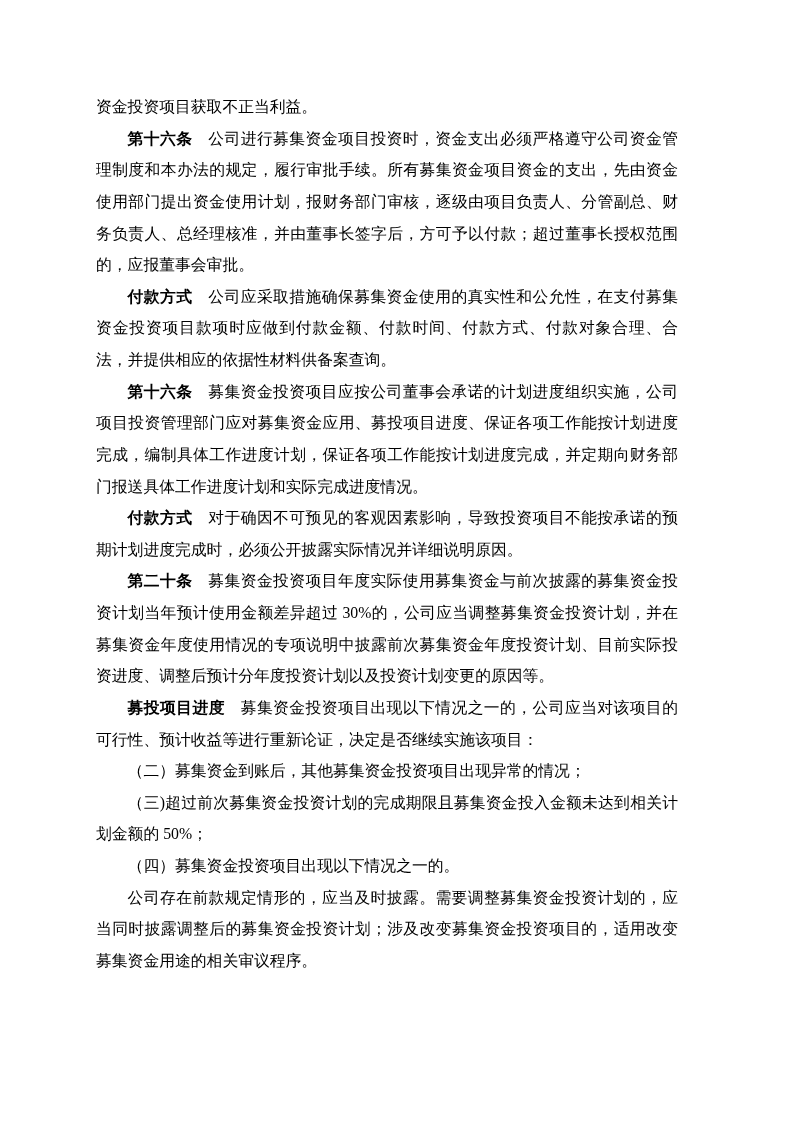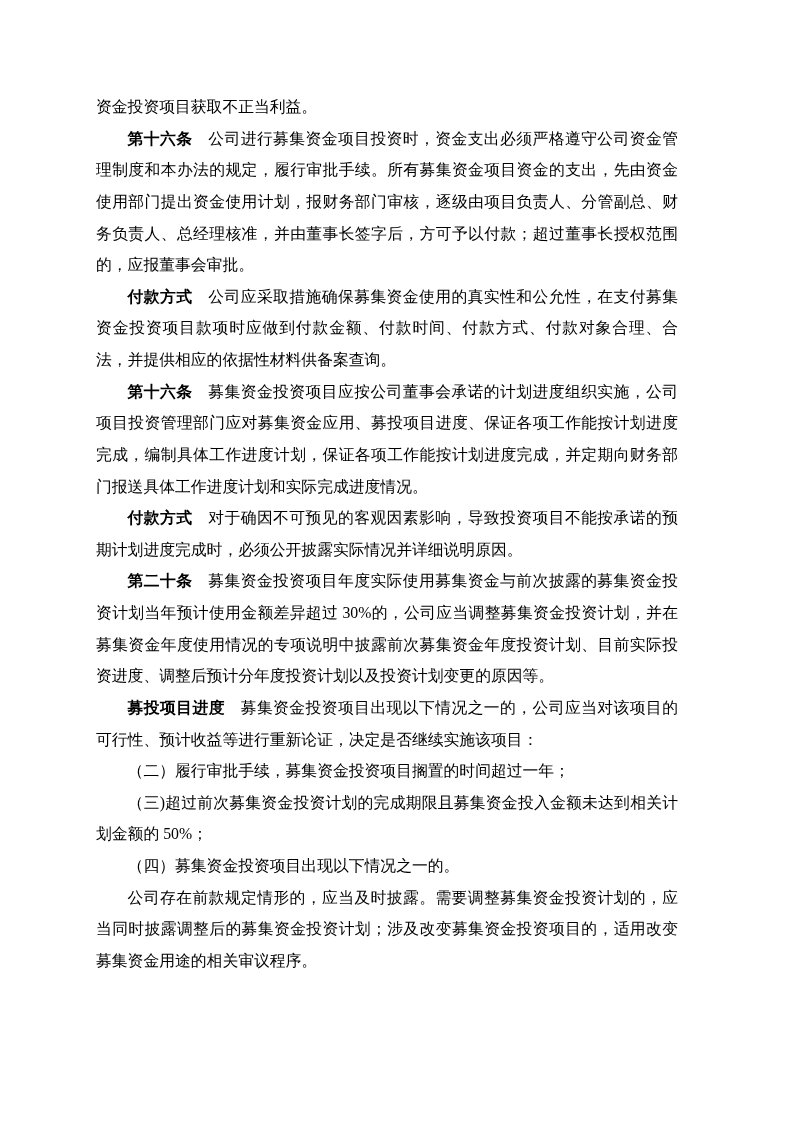--- a/index.html
+++ b/index.html
@@ -50,21 +50,21 @@
 
   <p class="article"><b class="label">第十六条</b><span class="body">募集资金投资项目应按公司董事会承诺的计划进度组织实施，公司项目投资管理部门应对募集资金应用、募投项目进度、保证各项工作能按计划进度完成，编制具体工作进度计划，保证各项工作能按计划进度完成，并定期向财务部门报送具体工作进度计划和实际完成进度情况。</span></p>
 
   <p class="article"><b class="label">付款方式</b><span class="body">对于确因不可预见的客观因素影响，导致投资项目不能按承诺的预期计划进度完成时，必须公开披露实际情况并详细说明原因。</span></p>
 
   <p class="article"><b class="label">第二十条</b><span class="body">募集资金投资项目年度实际使用募集资金与前次披露的募集资金投资计划当年预计使用金额差异超过 30%的，公司应当调整募集资金投资计划，并在募集资金年度使用情况的专项说明中披露前次募集资金年度投资计划、目前实际投资进度、调整后预计分年度投资计划以及投资计划变更的原因等。</span></p>
 
   <p class="article"><b class="label">募投项目进度</b><span class="body">募集资金投资项目出现以下情况之一的，公司应当对该项目的可行性、预计收益等进行重新论证，决定是否继续实施该项目：</span></p>
 
 
-  <p class="item"><span class="body">（二）履行审批手续，募集资金投资项目搁置的时间超过一年；</span></p>
+  <p class="item"><span class="body">（二）募集资金到账后，其他募集资金投资项目出现异常的情况；</span></p>
 
   <p class="item"><span class="body">（三)超过前次募集资金投资计划的完成期限且募集资金投入金额未达到相关计划金额的 50%；</span></p>
 
   <p class="item"><span class="body">（四）募集资金投资项目出现以下情况之一的。</span></p>
 
   <p class="plain"><span class="body">公司存在前款规定情形的，应当及时披露。需要调整募集资金投资计划的，应当同时披露调整后的募集资金投资计划；涉及改变募集资金投资项目的，适用改变募集资金用途的相关审议程序。</span></p>
 </div>
 </div>
 
 </body></html>

